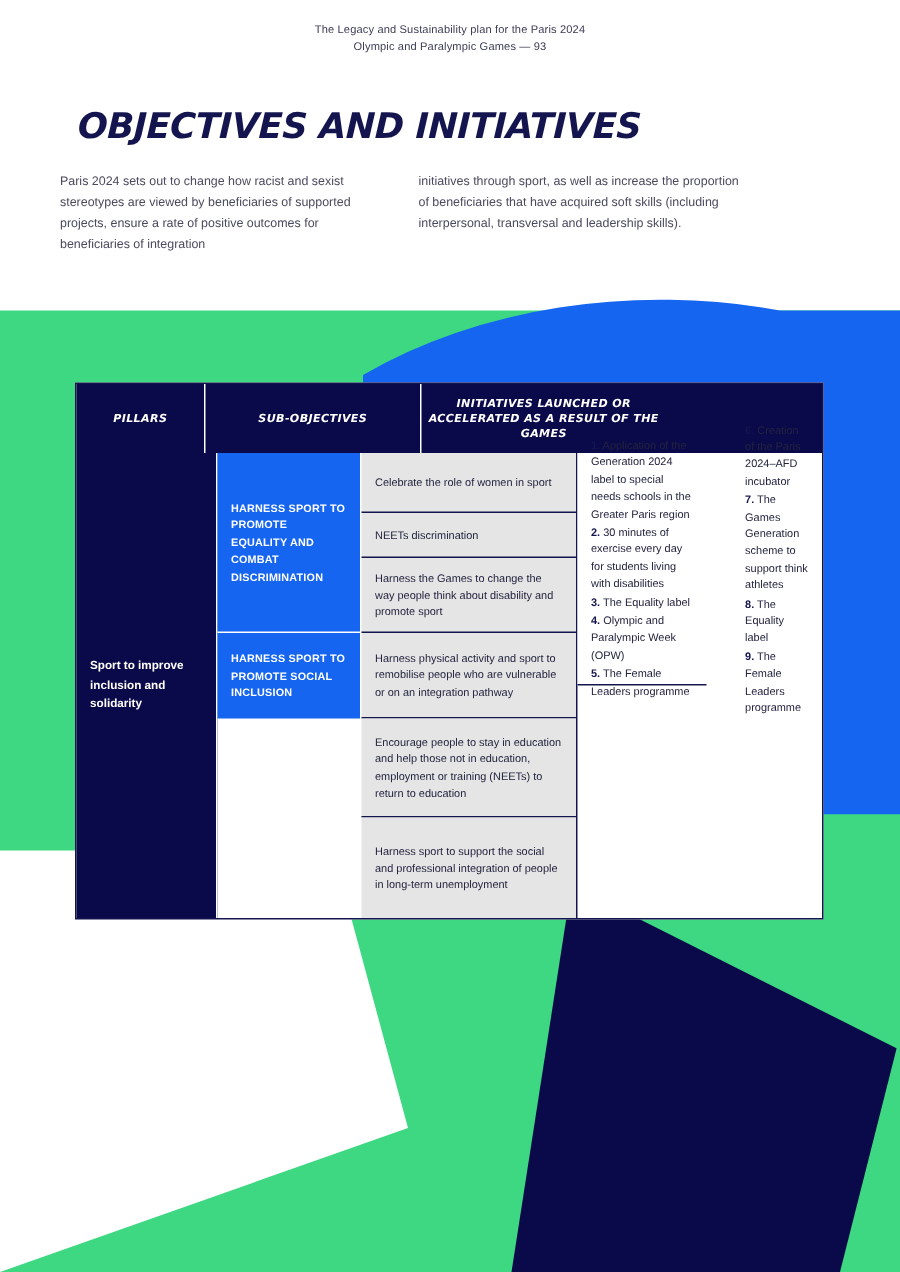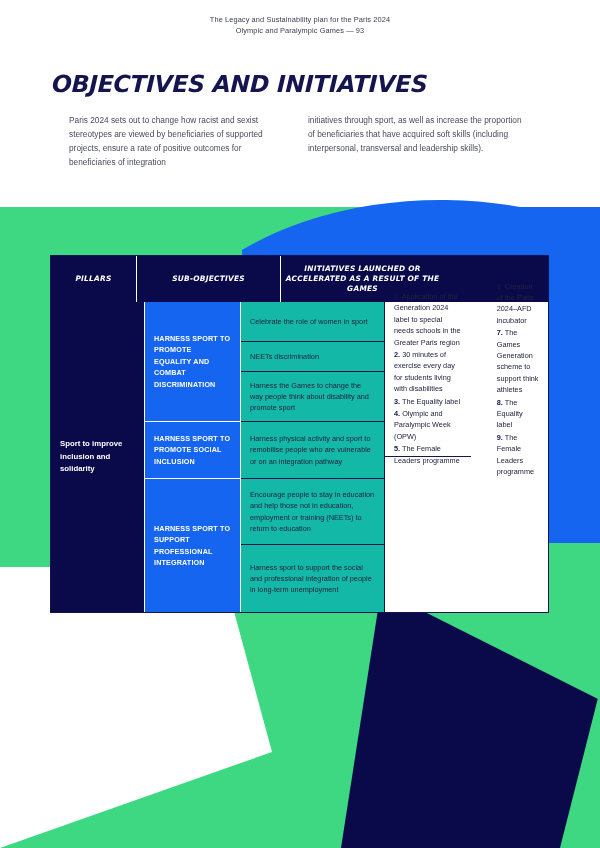--- a/index.html
+++ b/index.html
@@ -25,21 +25,21 @@
   
   .title {
     position:absolute; top:70px; left:52px; z-index:3;
     font-family:"DejaVu Sans", sans-serif;
     font-size:23.5px; font-weight:bold; font-style:italic;
     letter-spacing:-0.3px; color:#14144f;
     transform:skewX(-2deg);
   }
 
   
-  .intro { position:absolute; top:113px; left:69px; width:470px; z-index:3; display:flex; gap:23px; }
+  .intro { position:absolute; top:113px; left:40px; width:470px; z-index:3; display:flex; gap:23px; }
   .intro p { width:216px; font-size:8.3px; line-height:14.1px; color:#4a4a5e; }
 
   
   .table {
     position:absolute; left:50px; top:255px; width:499px; z-index:4;
     border:1px solid #14144f; background:#fff;
   }
   .thead { display:flex; background:#0a0a4a; }
   .th {
     color:#fff; font-family:"DejaVu Sans", sans-serif;
@@ -68,21 +68,21 @@
     letter-spacing:.15px;
     display:flex; align-items:center; padding:16px 9px;
     border-bottom:1px solid #ffffff;
   }
   .obj-cell:last-child { border-bottom:none; }
 
   .sub-col { width:144px; display:flex; flex-direction:column; border-right:1px solid #14144f; }
   .sub-cell {
     font-size:7.3px; line-height:11.2px; color:#23233f;
     display:flex; align-items:center; padding:7px 9px;
-    border-bottom:1px solid #14144f; background:#14b8a6;
+    border-bottom:1px solid #14144f; background:#e5e5e5;
   }
   .sub-cell:last-child { border-bottom:none; }
 
   .init-col { width:163px; display:flex; flex-direction:row;gap:17px; }
   .init-cell {
     font-size:7.3px; line-height:11.4px; color:#23233f;
     padding:8px 9px; background:#fff;
     border-bottom:1px solid #14144f;
     display:flex; flex-direction:column; justify-content:center;
   }
@@ -129,21 +129,20 @@
     <div class="th c4">INITIATIVES LAUNCHED OR ACCELERATED AS A RESULT OF THE GAMES</div>
   </div>
 
   <div class="tbody">
 
     <div class="pillar-cell">Sport to improve inclusion and solidarity</div>
 
     <div class="obj-col">
       <div class="obj-cell" style="height:120px">HARNESS SPORT TO PROMOTE EQUALITY AND COMBAT DISCRIMINATION</div>
       <div class="obj-cell" style="height:57px">HARNESS SPORT TO PROMOTE SOCIAL INCLUSION</div>
-      <div class="obj-cell" style="height:133px">HARNESS SPORT TO SUPPORT PROFESSIONAL INTEGRATION</div>
     </div>
 
     <div class="sub-col">
       <div class="sub-cell" style="height:40px">Celebrate the role of women in sport</div>
       <div class="sub-cell" style="height:30px">NEETs discrimination</div>
       <div class="sub-cell" style="height:50px">Harness the Games to change the way people think about disability and promote sport</div>
       <div class="sub-cell" style="height:57px">Harness physical activity and sport to remobilise people who are vulnerable or on an integration pathway</div>
       <div class="sub-cell" style="height:66px">Encourage people to stay in education and help those not in education, employment or training (NEETs) to return to education</div>
       <div class="sub-cell" style="height:67px">Harness sport to support the social and professional integration of people in long-term unemployment</div>
     </div>

